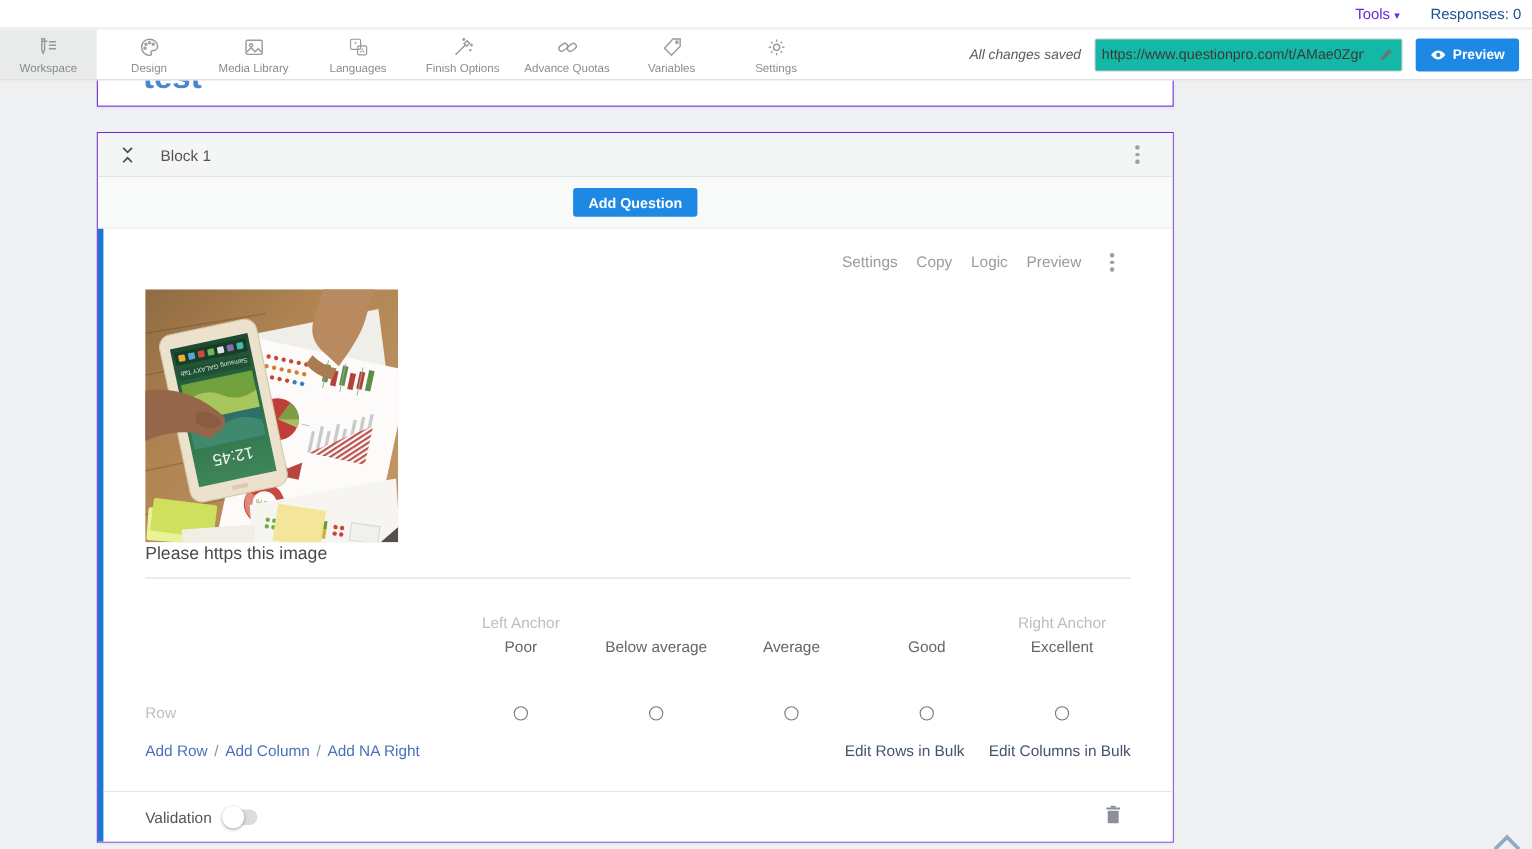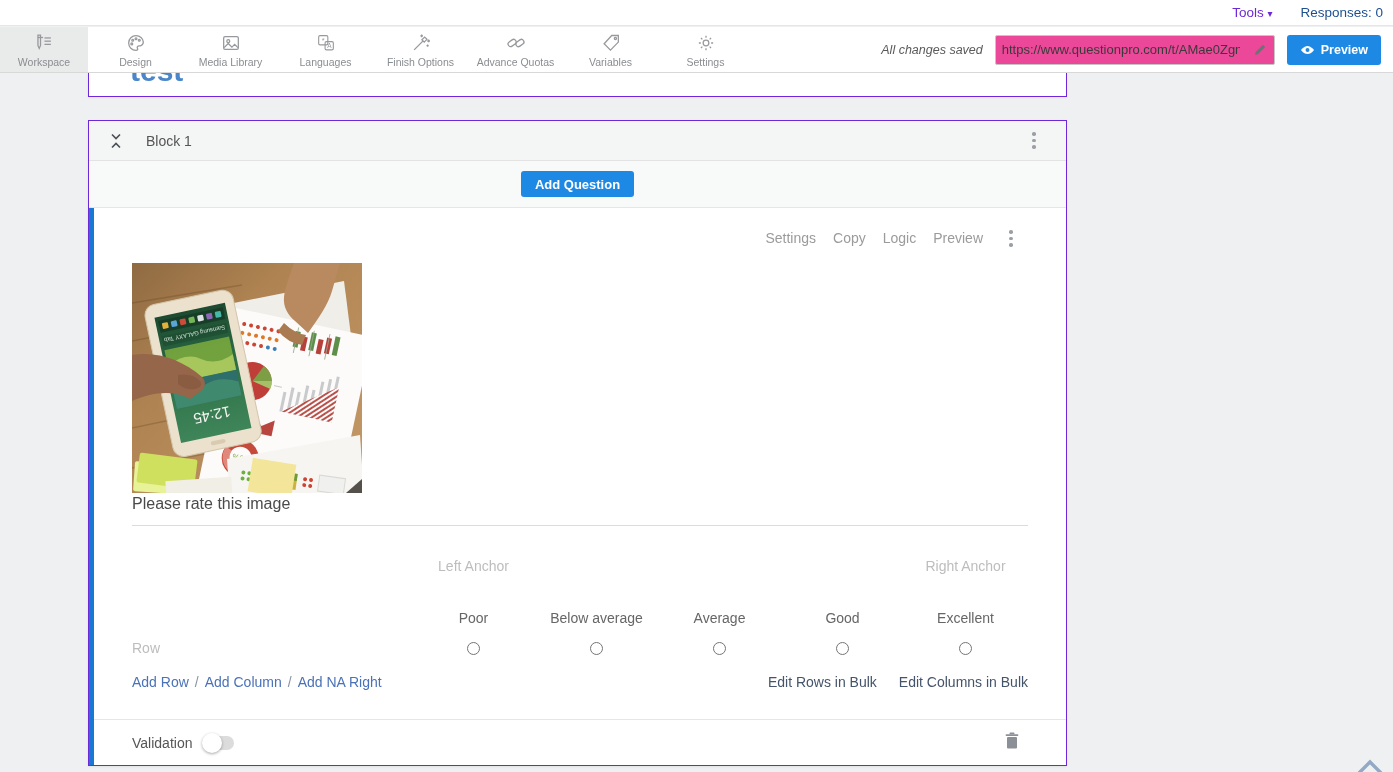--- a/index.html
+++ b/index.html
@@ -26,21 +26,21 @@
   .tool-tab { width:95px; display:flex; flex-direction:column; align-items:center;
     justify-content:center; gap:2px; cursor:pointer; }
   .tool-tab.active { width:88px; background:#e9eaea; }
   .tool-icon { width:22px; height:22px; display:block; }
   .tool-icon svg { width:22px; height:22px; display:block; }
   .tool-label { font-size:10.5px; color:#8a8d91; white-space:nowrap; }
   .toolbar-right { margin-left:auto; display:flex; align-items:center;
     gap:12px; padding-right:12px; }
   .autosave { font-size:12.5px; font-style:italic; color:#5a5a5a; }
   .url-box { display:flex; align-items:center; width:280px; height:30px;
-    border:1px solid #c6c6c6; border-radius:2px; background:#ec4899; overflow:hidden; }
+    border:1px solid #c6c6c6; border-radius:2px; background:#14b8a6; overflow:hidden; }
   .url-box input { flex:1; border:none; outline:none; background:transparent;
     font-size:13px; color:#3a3a3a; padding:0 6px; height:100%;
     font-family:"Liberation Sans", sans-serif; }
   .url-pencil { width:28px; height:100%; display:flex; align-items:center;
     justify-content:center; cursor:pointer; }
   .preview-btn { height:30px; padding:0 13px; background:#1e88e5; color:#fff;
     border:none; border-radius:3px; font-size:12.5px; font-weight:bold;
     display:flex; align-items:center; gap:6px; cursor:pointer;
     font-family:"Liberation Sans", sans-serif; }
 
@@ -76,21 +76,21 @@
   .q-menu .kebab { margin-left:6px; }
   .q-photo { position:absolute; left:38px; top:55px; width:230px; height:230px;
     display:block; }
   .q-text { position:absolute; left:38px; top:287px; width:896px;
     font-size:16px; color:#4a4a4a; padding-bottom:12px;
     border-bottom:1px solid #dcdcdc; cursor:text; }
 
   .m-row { position:absolute; left:38px; width:896px; display:grid;
     grid-template-columns:280px repeat(5,123px); align-items:center; }
   .row-anchors { top:350px; }
-  .row-headers { top:402px; }
+  .row-headers { top:372px; }
   .row-radios  { top:428px; height:24px; }
   .m-cell { text-align:center; font-size:14px; }
   .anchor-cell { color:#bdbdbd; cursor:text; }
   .header-cell { color:#666; cursor:text; }
   .row-label { text-align:left; color:#bdbdbd; font-size:14px; cursor:text; }
   .radio-cell { display:flex; justify-content:center; }
   .radio { width:13px; height:13px; border:1px solid #757575; border-radius:50%;
     background:#fff; cursor:pointer; }
 
   .links-row { position:absolute; left:38px; top:466px; width:896px;
@@ -438,21 +438,21 @@
 
         <g>
           <rect x="2" y="200" width="58" height="30" rx="2" transform="rotate(4 30 215)" fill="#e8f296"></rect>
           <rect x="6" y="193" width="58" height="30" rx="2" transform="rotate(7 35 208)" fill="#cfe05e"></rect>
           <rect x="34" y="216" width="66" height="22" transform="rotate(-4 67 227)" fill="#f1eee6"></rect>
         </g>
         <rect x="118" y="198" width="44" height="34" transform="rotate(9 140 215)" fill="#f3e69b"></rect>
         <polygon points="214,230 230,216 230,230" fill="#55504a"></polygon>
       </svg>
 
-      <div class="q-text">Please rate this image</div>
+      <div class="q-text">Please https this image</div>
 
       <div class="m-row row-anchors" id="row-anchors">
           <div class="m-cell"></div>
           <div class="m-cell anchor-cell">Left Anchor</div>
           <div class="m-cell anchor-cell"></div>
           <div class="m-cell anchor-cell"></div>
           <div class="m-cell anchor-cell"></div>
           <div class="m-cell anchor-cell">Right Anchor</div>
         </div>
       <div class="m-row row-headers" id="row-headers">

